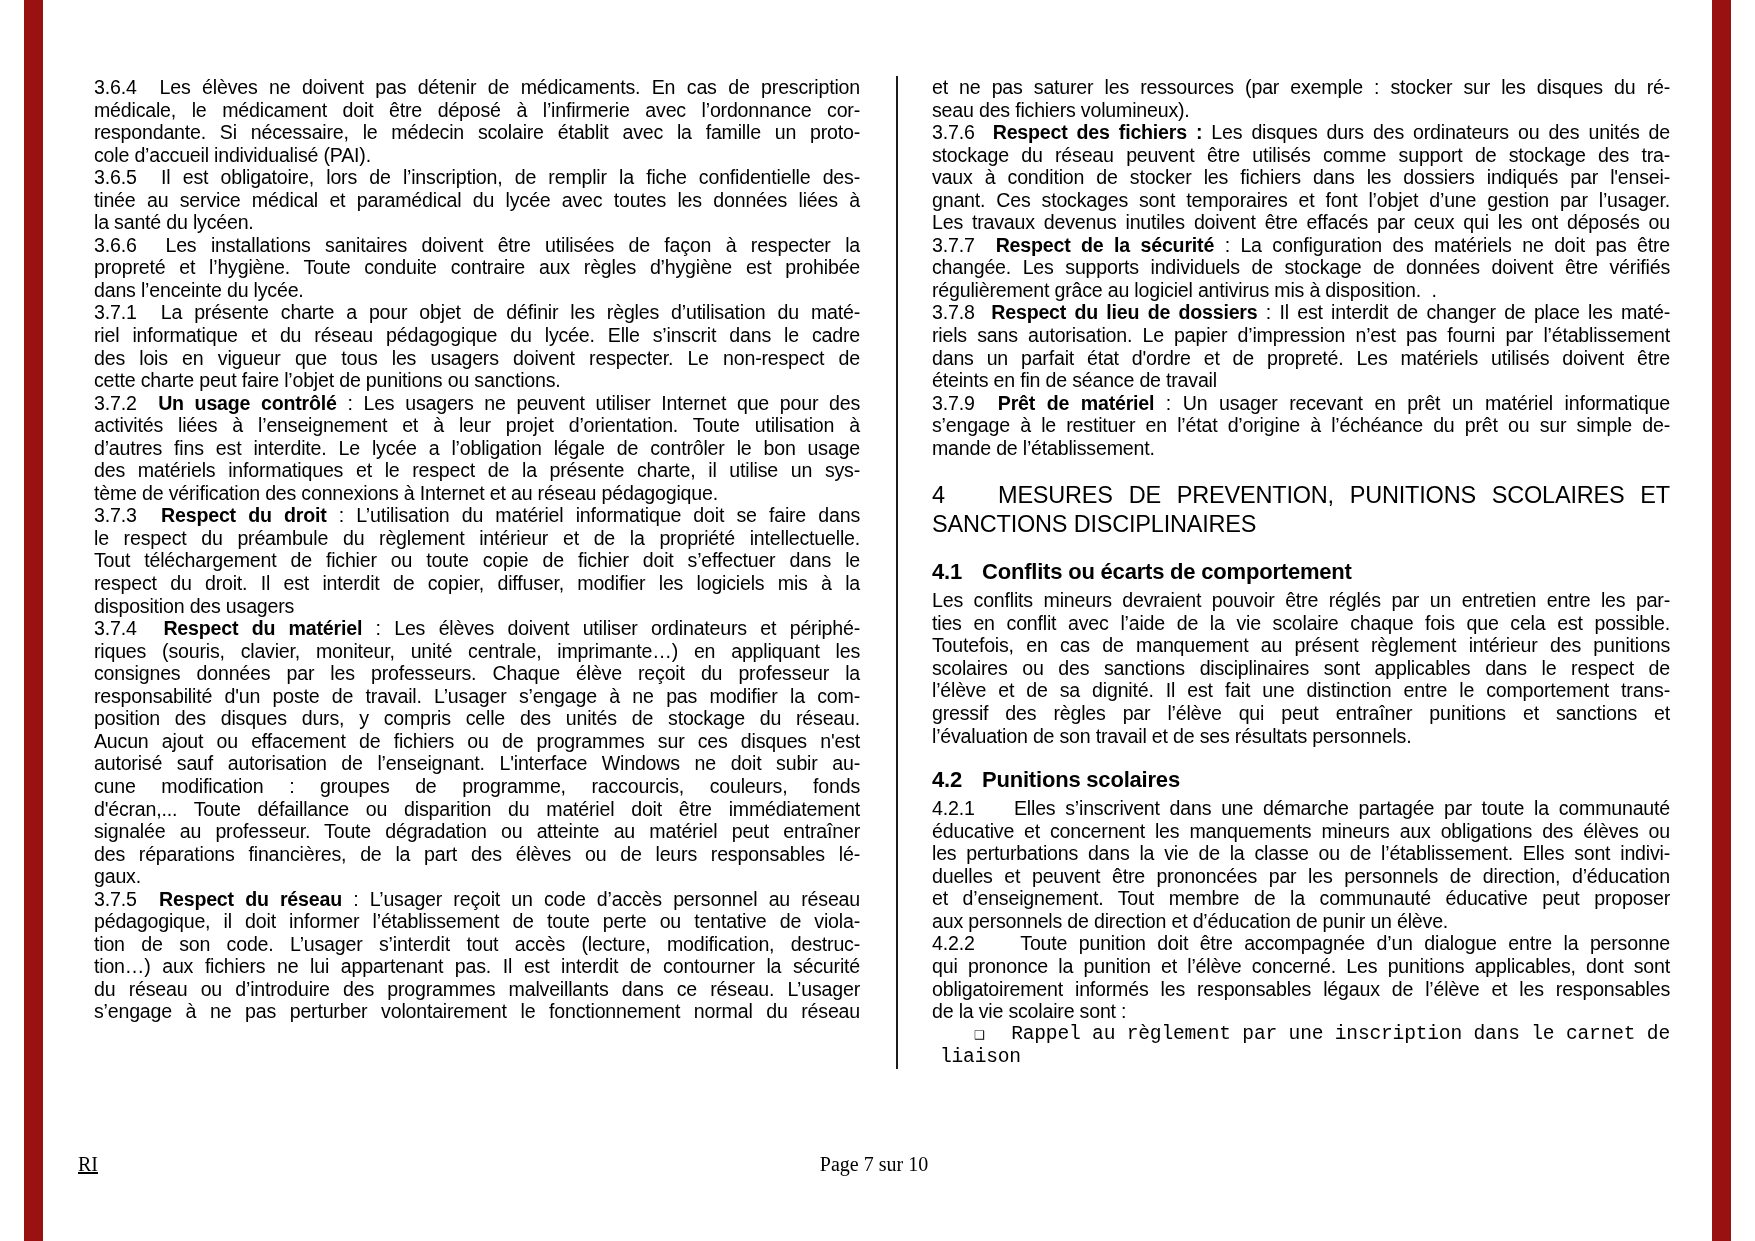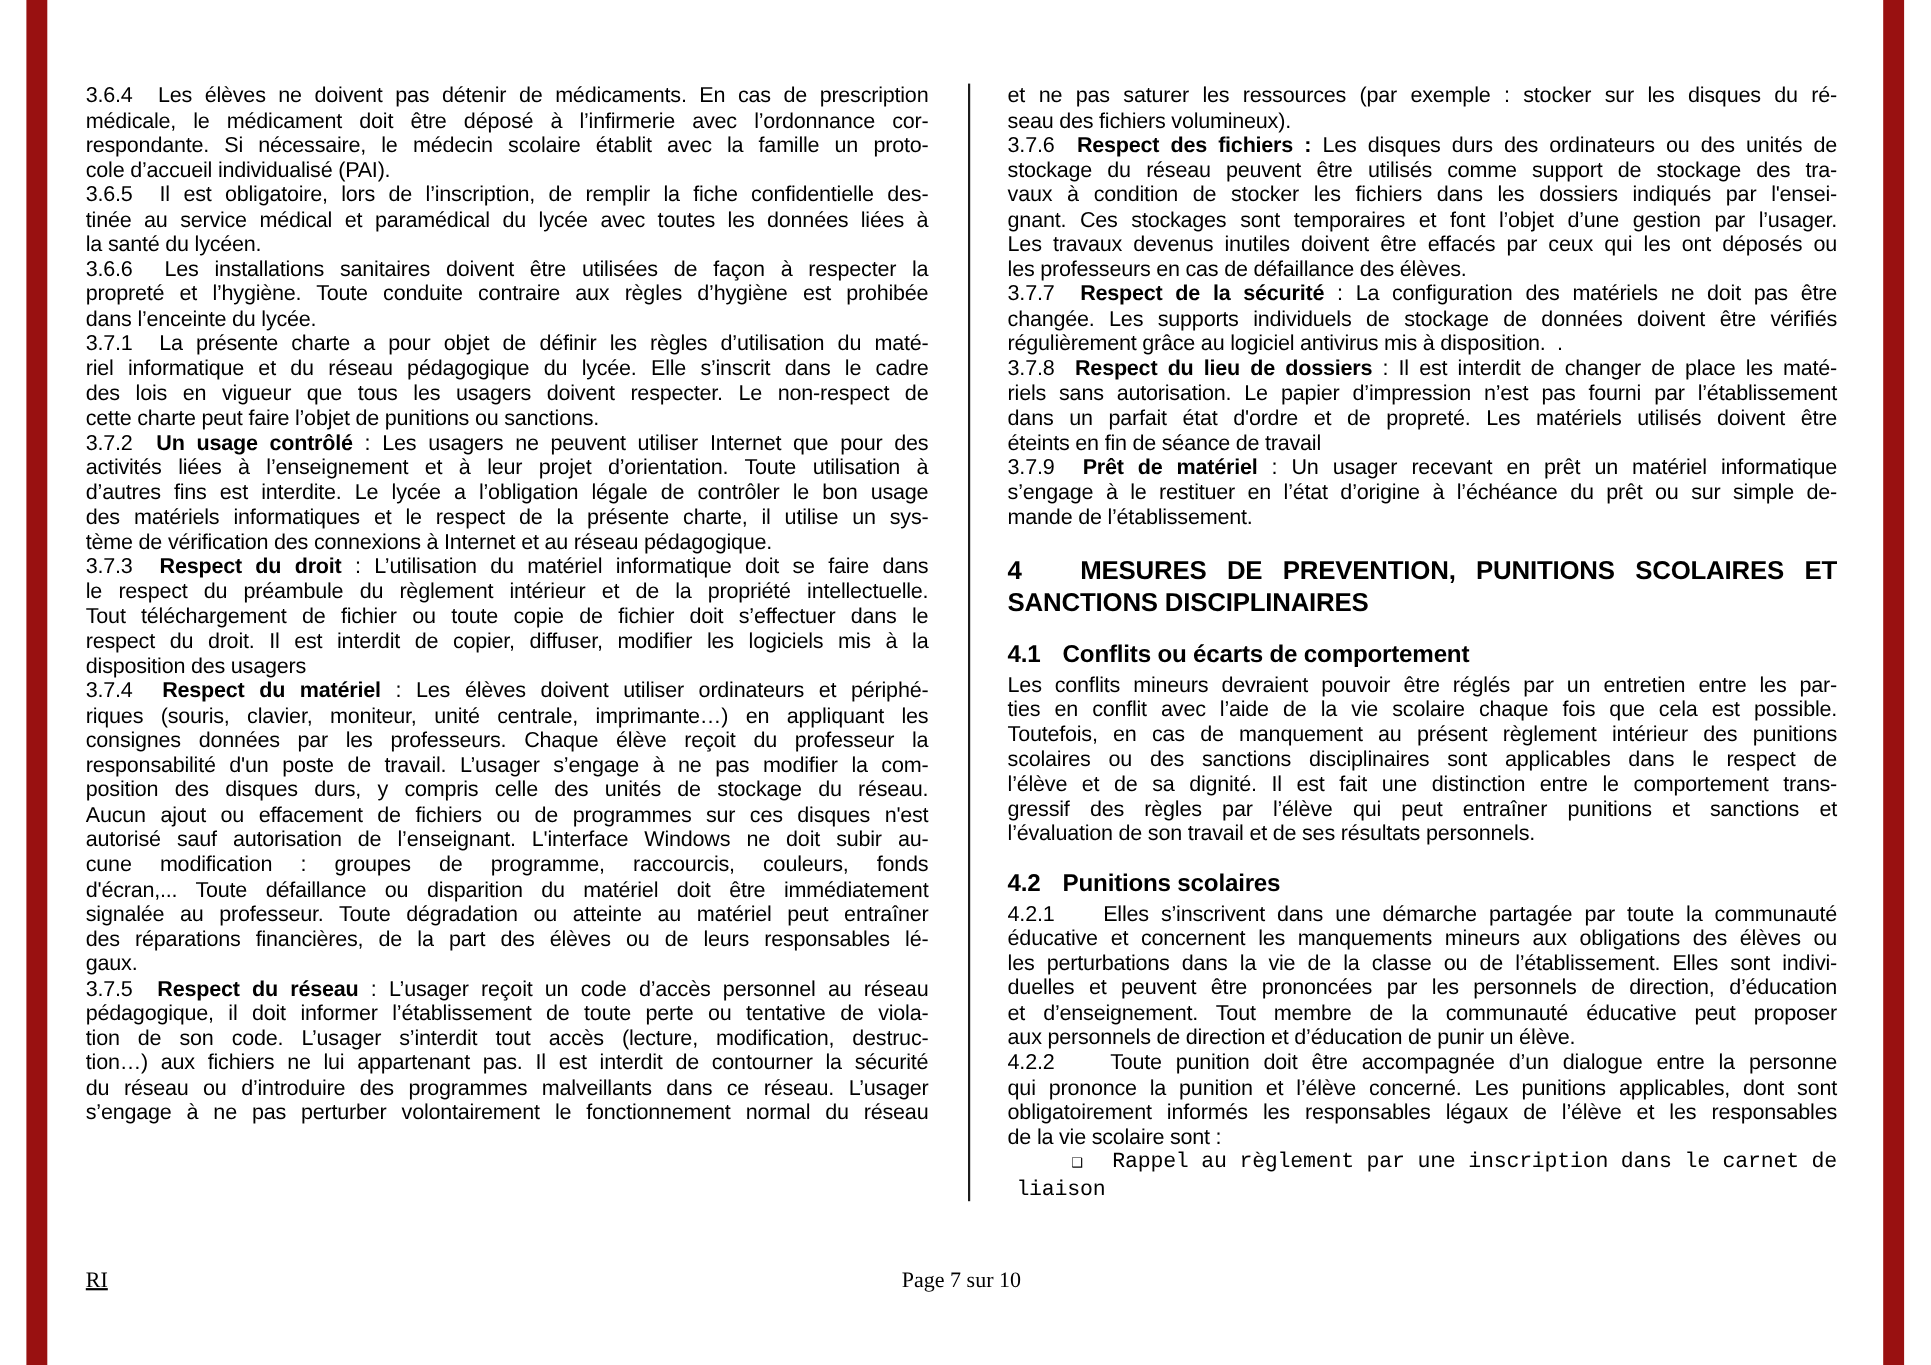--- a/index.html
+++ b/index.html
@@ -8,32 +8,32 @@
     background:#ffffff; color:#000;
     font-family:"Liberation Sans", sans-serif;
   }
   .edge-bar { position:absolute; top:0; bottom:0; width:19px; background:#991111; }
   .edge-bar.left  { left:24px; }
   .edge-bar.right { right:24px; }
 
   .content { position:absolute; left:78px; top:76px; width:1592px; }
   .cols { display:flex; align-items:stretch; }
   .col { font-size:19.6px; line-height:22.55px; letter-spacing:-0.2px; }
-  .col-left  { width:766px; }
+  .col-left  { width:766px;margin-left:16px; }
   .col-sep   { width:2px; background:#1c1c1c; margin-left:36px; margin-right:34px; }
   .col-right { flex:1; }
 
   .para { margin:0; }
   .line { text-align:justify; text-align-last:justify; white-space:normal; }
   .line.last { text-align-last:left; }
   .b { font-weight:bold; }
 
   .h2 { font-weight:bold; font-size:22px; line-height:26px; margin:20px 0 4px 0; }
   .h2 .num { display:inline-block; width:50px; }
-  .h1 { font-weight:bold; font-size:23.5px; line-height:29px; margin:22px 0 4px 0; }
+  .h1 { font-weight:normal; font-size:23.5px; line-height:29px; margin:22px 0 4px 0; }
   .h1 .line { text-align:justify; text-align-last:justify; }
   .h1 .line.last { text-align-last:left; }
   .hnum { display:inline-block; width:66px; }
 
   .bullet-line { text-align:right; padding-left:8px;font-family:Liberation Mono, monospace; }
   .bullet-glyph { display:inline-block; width:37px; font-size:17px; }
 
   .footer {
     position:absolute; left:78px; top:1152px; width:1592px;
     font-family:"Liberation Serif", serif; font-size:20px; line-height:24px;
@@ -114,21 +114,20 @@
         <div class="para">
           <div class="line"><span>et ne pas saturer les ressources (par exemple : stocker sur les disques du ré-</span></div>
           <div class="line last"><span>seau des fichiers volumineux).</span></div>
         </div>
         <div class="para">
           <div class="line"><span>3.7.6&nbsp; </span><span class="b">Respect des fichiers :</span><span> Les disques durs des ordinateurs ou des unités de</span></div>
           <div class="line"><span>stockage du réseau peuvent être utilisés comme support de stockage des tra-</span></div>
           <div class="line"><span>vaux à condition de stocker les fichiers dans les dossiers indiqués par l'ensei-</span></div>
           <div class="line"><span>gnant. Ces stockages sont temporaires et font l’objet d’une gestion par l’usager.</span></div>
           <div class="line"><span>Les travaux devenus inutiles doivent être effacés par ceux qui les ont déposés ou</span></div>
-          <div class="line last"><span>les professeurs en cas de défaillance des élèves.</span></div>
         </div>
         <div class="para">
           <div class="line"><span>3.7.7&nbsp; </span><span class="b">Respect de la sécurité</span><span> : La configuration des matériels ne doit pas être</span></div>
           <div class="line"><span>changée. Les supports individuels de stockage de données doivent être vérifiés</span></div>
           <div class="line last"><span>régulièrement grâce au logiciel antivirus mis à disposition.&nbsp; .</span></div>
         </div>
         <div class="para">
           <div class="line"><span>3.7.8&nbsp; </span><span class="b">Respect du lieu de dossiers</span><span> : Il est interdit de changer de place les maté-</span></div>
           <div class="line"><span>riels sans autorisation. Le papier d’impression n’est pas fourni par l’établissement</span></div>
           <div class="line"><span>dans un parfait état d'ordre et de propreté. Les matériels utilisés doivent être</span></div>

